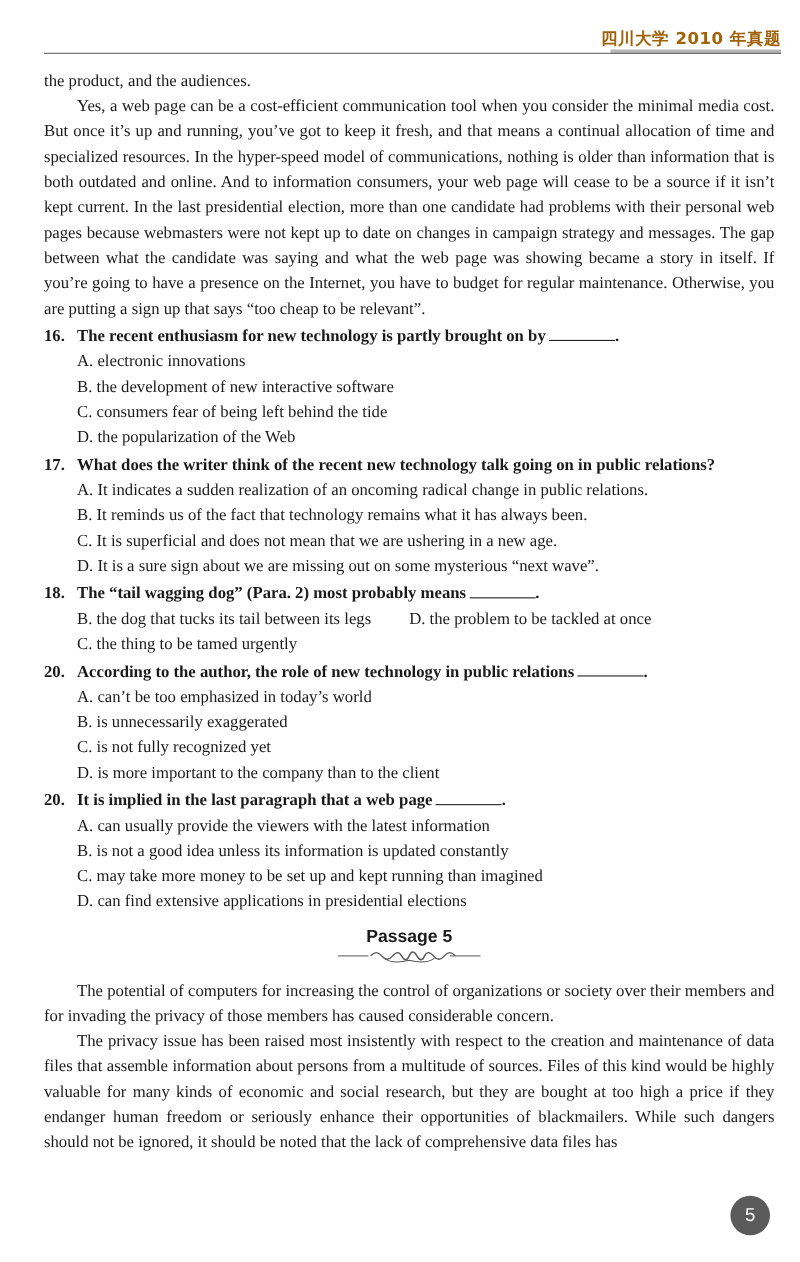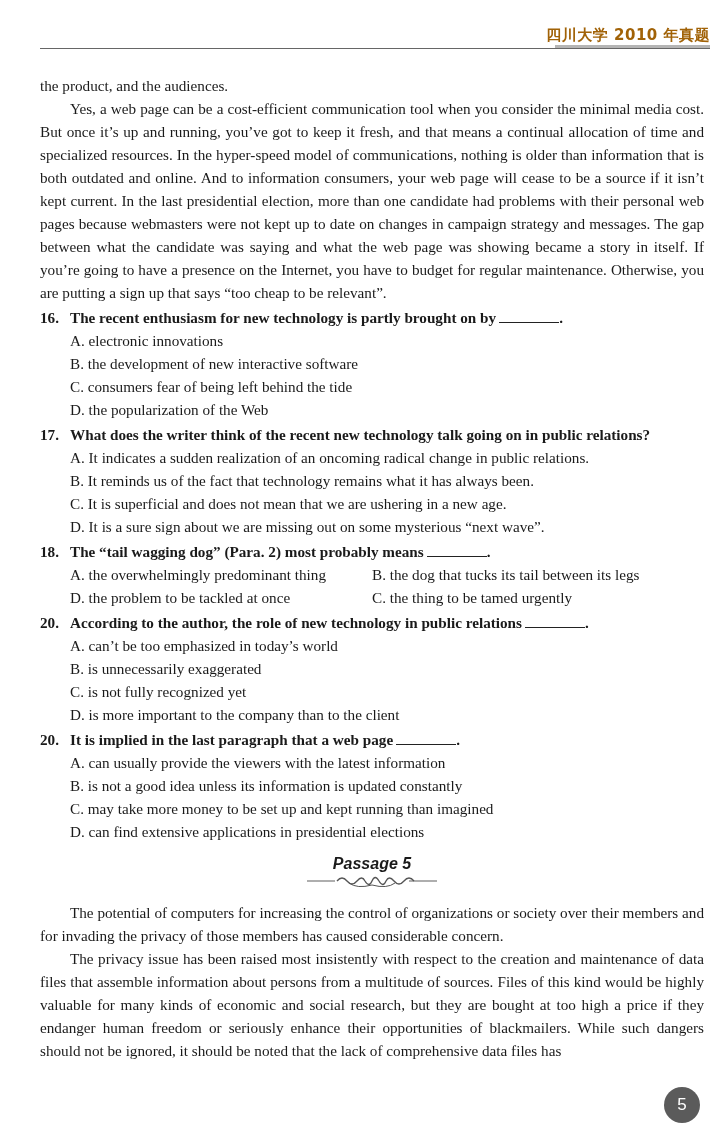--- a/index.html
+++ b/index.html
@@ -16,37 +16,37 @@
       font-size: 15px; font-weight: bold; letter-spacing: 0.5px; color: #a16207;
       font-family: "DejaVu Sans", sans-serif;
     }
     .header-rule {
       position: absolute; left: 0; right: 0; top: 26px; height: 1px; background: #666;
     }
     .header-accent {
       position: absolute; right: 0; top: 23px; width: 155px; height: 4px; background: #b5b5b5;
     }
     .content {
-      position: absolute; left: 40px; right: 23px; top: 74px;
+      position: absolute; left: 40px; right: 23px; top: 62px;
       font-size: 15.2px; line-height: 23px;
     }
     p { margin: 0; text-align: justify; text-align-last: left; }
     p.indent { text-indent: 30px; }
     .question { margin-top: 2px; }
     .q-stem { font-weight: bold; }
     .q-num { display: inline-block; width: 30px; }
     .opt { padding-left: 30px; }
     .opts-2col { display: grid; grid-template-columns: 302px auto; padding-left: 30px; }
     .blank { display: inline-block; width: 60px; border-bottom: 1px solid #222; height: 14px; vertical-align: baseline; margin-left: 3px; }
     .passage-heading {
       text-align: center; margin: 6px 0 6px 0; height: 46px; position: relative;
     }
     .passage-title {
       font-family: "Liberation Sans", "DejaVu Sans", sans-serif; font-weight: bold;
-      font-size: 16px; display: block; line-height: 22px; padding-top: 4px; font-style: italic;
+      font-size: 16px; display: block; line-height: 22px; padding-top: 4px;
     }
     .ornament { display: block; margin: 0 auto; }
     .page-num {
       position: absolute; left: 664px; top: 1087px; width: 36px; height: 36px;
       border-radius: 50%; background: #5b5b5b; color: #fff;
       font-family: "Liberation Sans", "DejaVu Sans", sans-serif; font-size: 17px;
       text-align: center; line-height: 36px;
     }
   </style>
 </head>
@@ -80,21 +80,20 @@
     <div class="opt">B. It reminds us of the fact that technology remains what it has always been.</div>
     <div class="opt">C. It is superficial and does not mean that we are ushering in a new age.</div>
     <div class="opt">D. It is a sure sign about we are missing out on some mysterious “next wave”.</div>
   </div>
 
   <div class="question">
     <div class="q-stem">
       <span class="q-num">18.</span><span>The “tail wagging dog” (Para. 2) most probably means</span><span class="blank"></span>.
     </div>
     <div class="opts-2col">
-      <div>A. the overwhelmingly predominant thing</div>
       <div>B. the dog that tucks its tail between its legs</div>
       <div>D. the problem to be tackled at once</div>
       <div>C. the thing to be tamed urgently</div>
     </div>
   </div>
 
   <div class="question">
     <div class="q-stem">
       <span class="q-num">20.</span><span>According to the author, the role of new technology in public relations</span><span class="blank"></span>.
     </div>

